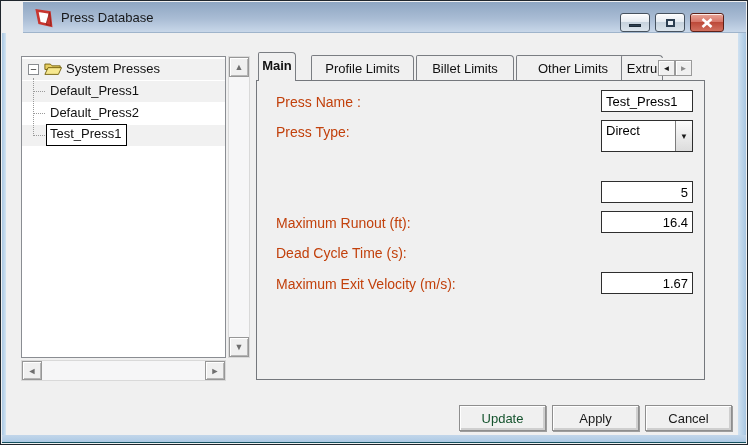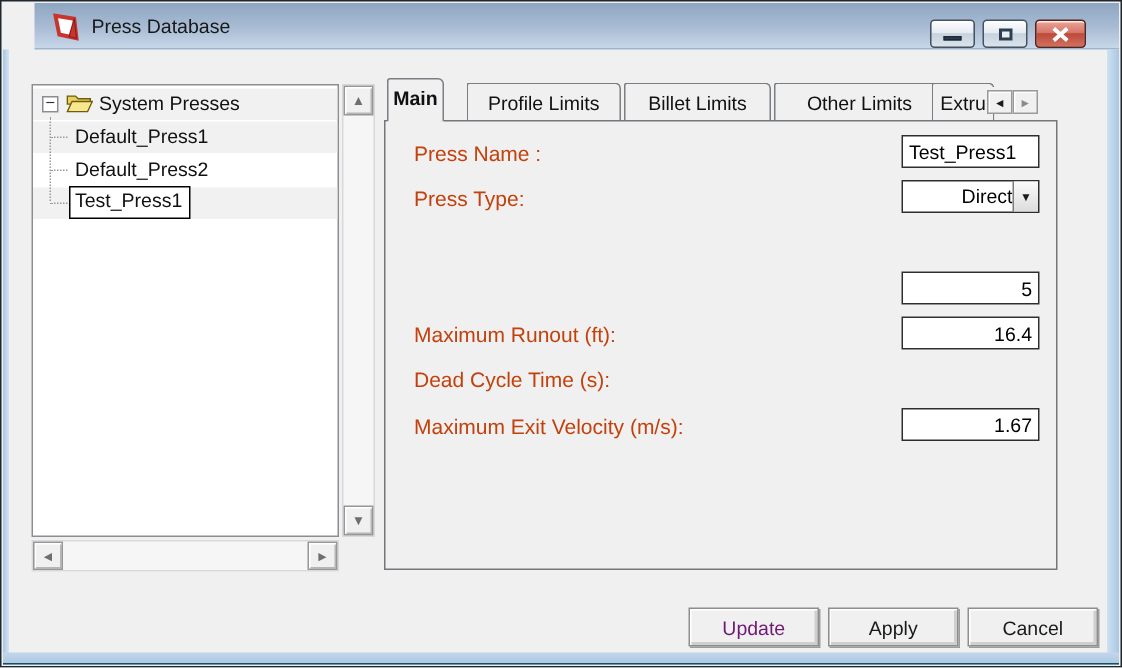--- a/index.html
+++ b/index.html
@@ -92,38 +92,38 @@
   
   .form-row { position:absolute; left:0; width:100%; height:24px; }
   .form-label { position:absolute; left:19px; top:4px; font-size:14px; color:#c2410c; }
   .form-field {
     position:absolute; left:344px; top:0; width:92px; height:22px;
     border:1px solid #2e2e2e; background:#fff; font-size:13px; color:#000;
     font-family:"Liberation Sans", sans-serif; padding:0 4px; outline:none;
   }
   .form-field.num { text-align:right; }
   .combo {
-    position:absolute; left:344px; top:0; width:92px; height:22px;
-    border:1px solid #2e2e2e; background:#fff; display:flex;text-align:right;
+    position:absolute; left:344px; top:0; width:92px; height:32px;
+    border:1px solid #2e2e2e; background:#fff; display:flex;
   }
   .combo-value { flex:1; font-size:13px; padding:2px 0 0 4px; color:#000; }
   .combo-btn {
     width:17px; height:100%; border-left:1px solid #7c7c7c;
     background:linear-gradient(#fbfbfb,#dcdcdc);
     display:flex; align-items:center; justify-content:center;
     font-size:8px; color:#1a1a1a;
   }
   
   .push-btn {
     position:absolute; top:404px; width:87px; height:26px;
     background:#f0f0f0; border:1px solid #8e8e8e;
     box-shadow:inset 1px 1px 0 #fff, inset -2px -2px 0 #cfcfcf, 1px 1px 0 #9d9d9d;
     font-size:13px; color:#1a1a1a; text-align:center; padding-top:5px;
   }
-  .push-btn.disabled { color:#701a75; }
+  .push-btn.disabled { color:#14532d; }
 </style>
 </head>
 <body>
 
 <div class="window">
 
   <div class="titlebar">
     <svg class="app-icon" viewBox="0 0 20 20">
       <polygon points="3,2.5 15.5,4.5 17,17.5 5.5,15" fill="#ffffff" stroke="#c8352f" stroke-width="2.6"></polygon>
       <polygon points="15.5,4.5 17,17.5 12,16.4" fill="#c8352f" stroke="#8f1f1b" stroke-width="0.8"></polygon>

